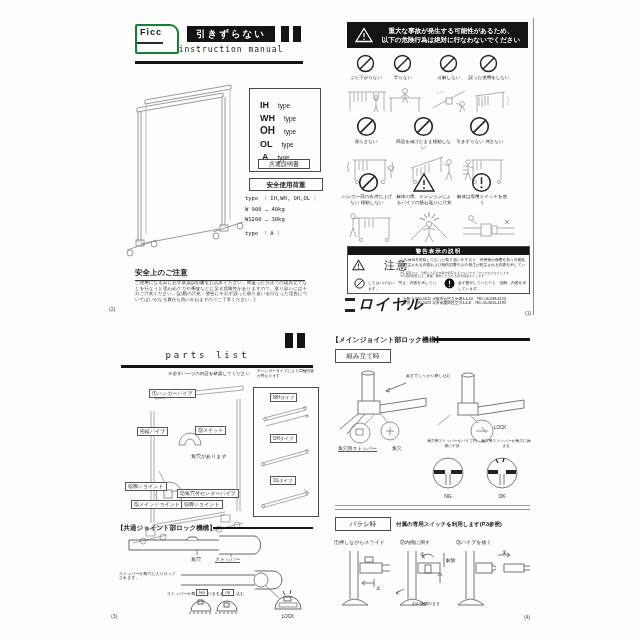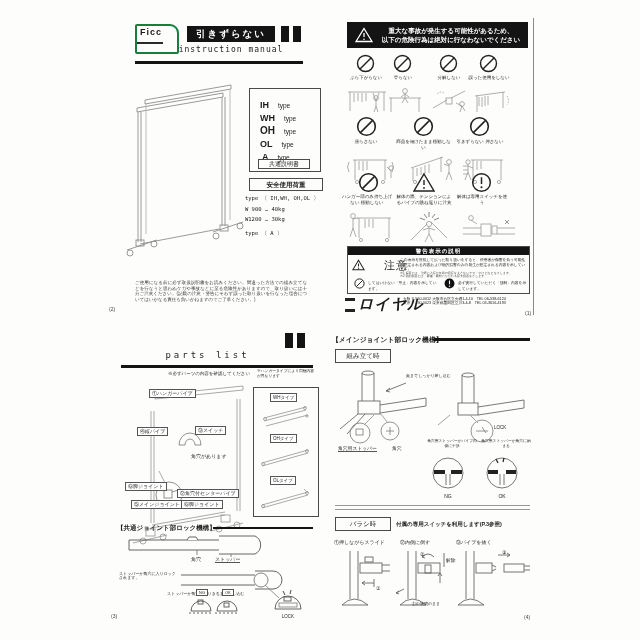--- a/index.html
+++ b/index.html
@@ -65,20 +65,21 @@
       <div class="abs" style="left:12px;top:57px;"><span style="font-size:9px;font-weight:bold;">A</span>&nbsp;&nbsp;<span style="font-size:6.5px;">type</span></div>
       <div class="abs box ctr" style="left:8px;top:70px;width:50px;font-size:6px;line-height:8px;">共通説明書</div>
     </div>
 
     <div class="abs box ctr" style="left:134px;top:160px;width:72px;height:11px;font-size:6.5px;line-height:11px;font-weight:bold;">安全使用荷重</div>
     <div class="abs mono nw" style="left:130px;top:177px;font-size:5.5px;">type 〈 IH,WH, OH,OL 〉</div>
     <div class="abs mono nw" style="left:130px;top:188px;font-size:5.5px;">W 900 … 40kg</div>
     <div class="abs mono nw" style="left:130px;top:198px;font-size:5.5px;">W1200 … 30kg</div>
     <div class="abs mono nw" style="left:130px;top:212px;font-size:5.5px;">type 〈 A 〉</div>
 
+    <div class="abs" style="left:20px;top:250px;width:170px;font-size:7.5px;font-weight:bold;border-bottom:1px solid #333;padding-bottom:2px;">安全上のご注意</div>
     <div class="abs" style="left:20px;top:262px;width:172px;height:34px;">
       <div class="s2" style="text-align:justify;color:#333;">ご使用になる前に必ず取扱説明書をお読みください。間違った方法での組み立てなどを行なうと思わぬケガや事故などに至る危険性がありますので、取り扱いには十分ご注意ください。(記載の注意・警告にそわず誤った取り扱いを行なった場合についてはいかなる責任も負いかねますのでご了承ください。)</div>
     </div>
     <div class="pageno" style="left:-6px;top:288px;">(2)</div>
   </div>
 
   <div class="page" style="left:345px;top:18px;width:188px;height:297px;border-right:1px solid #8a8a8a;">
     <div class="abs banner" style="left:2px;top:4px;width:181px;height:26px;letter-spacing:0;">
       <svg class="abs" style="left:8px;top:5px;" width="18" height="16" viewBox="0 0 18 16" fill="none" stroke="#fff" stroke-width="1.3">
         <path d="M9,1.5 L17,14.5 L1,14.5 Z"></path>

